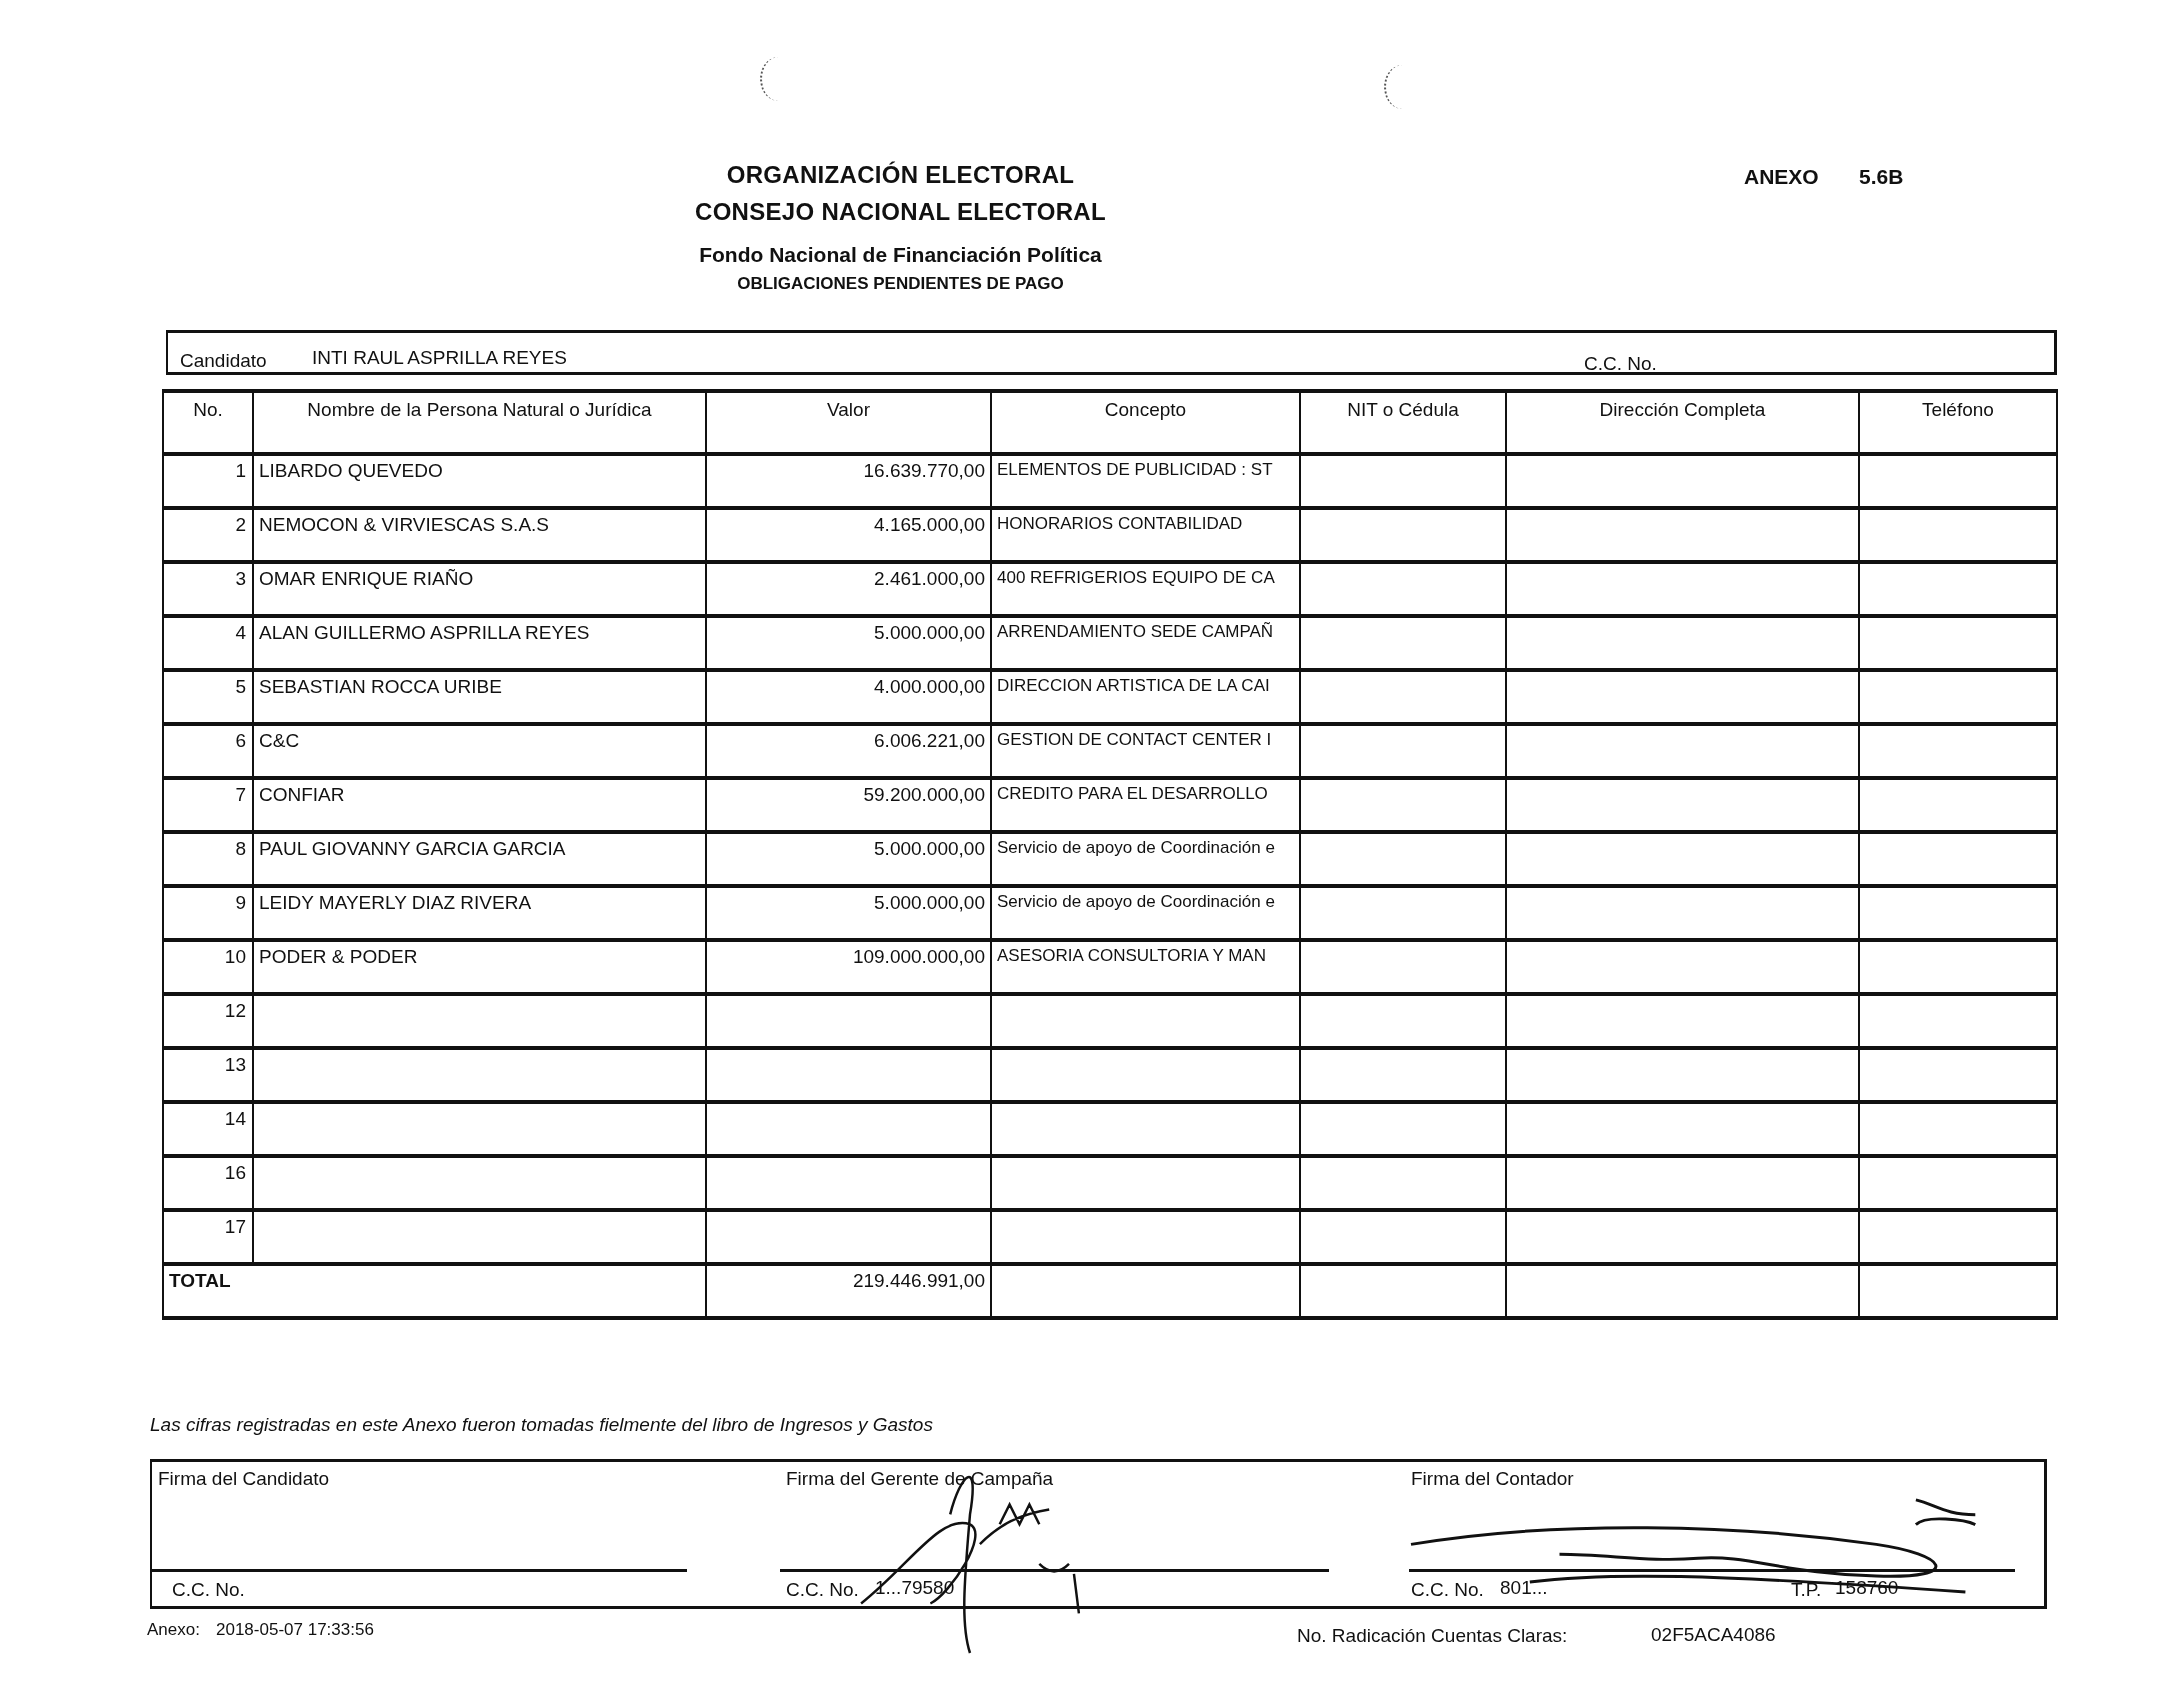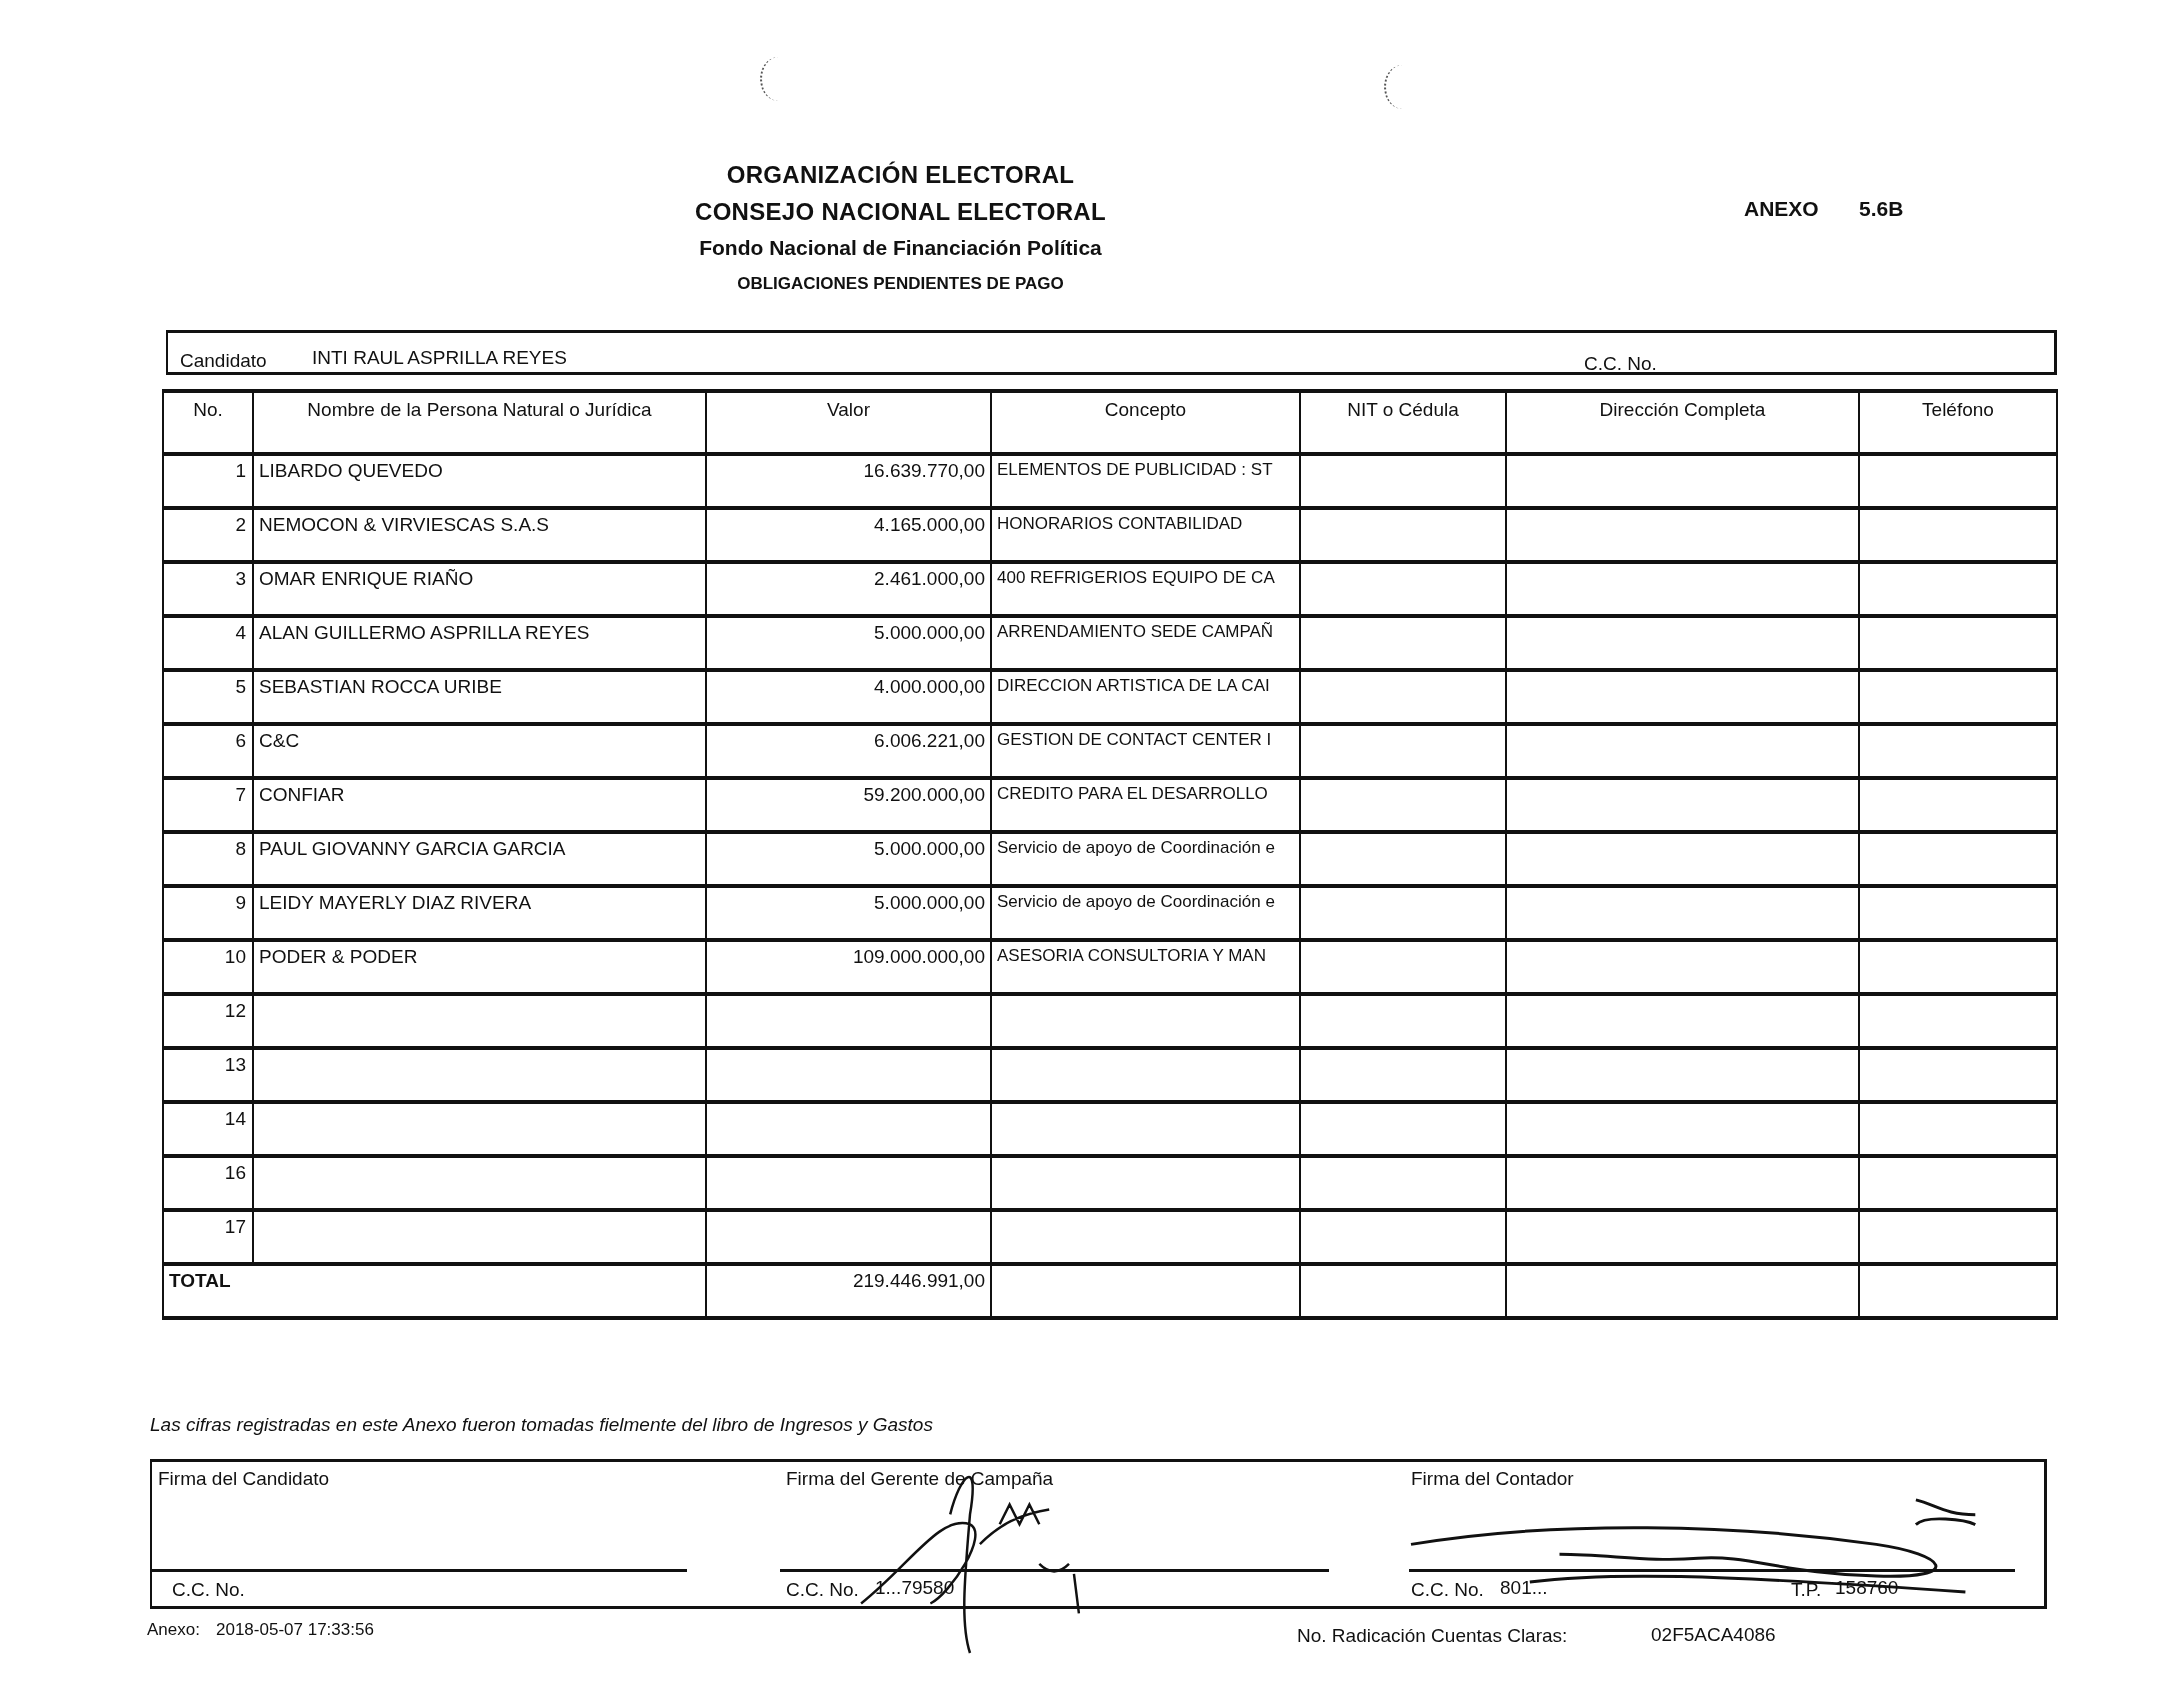--- a/index.html
+++ b/index.html
@@ -3,21 +3,21 @@
 <meta charset="utf-8">
 <style>
   html, body { margin:0; padding:0; background:#ffffff; }
   body { width:2177px; height:1681px; position:relative; overflow:hidden;
          font-family:"Liberation Sans", sans-serif; color:#111; }
   .abs { position:absolute; }
   .punch { position:absolute; width:34px; height:44px; border-left:2px dotted #555; border-radius:50% 0 0 50%; }
   .h1 { font-size:24px; font-weight:bold; text-align:center; width:693px; left:554px; letter-spacing:0.3px; }
   .h2 { font-size:21px; font-weight:bold; text-align:center; width:693px; left:554px; }
   .h3 { font-size:17px; font-weight:bold; text-align:center; width:693px; left:554px; }
-  .anexo { font-size:21px; font-weight:bold;margin-top:32px; }
+  .anexo { font-size:21px; font-weight:bold; }
   .cand-box { position:absolute; left:166px; top:330px; width:1891px; height:45px;
               border:3px solid #111; border-left-width:2px; box-sizing:border-box; }
   .cand-box span { position:absolute; font-size:19px; }
   table.grid { position:absolute; left:162px; top:389px; border-collapse:collapse; table-layout:fixed; width:1895px; }
   table.grid td, table.grid th { border:2px solid #111; border-top:4px solid #111; padding:0 5px; vertical-align:top;
       font-size:19px; font-weight:normal; overflow:hidden; white-space:nowrap; }
   table.grid th { height:53px; padding-top:6px; text-align:center; }
   table.grid td { height:46px; padding-top:4px; }
   table.grid td.no { text-align:right; padding-right:6px; }
   table.grid td.val { text-align:right; }
@@ -34,21 +34,21 @@
   svg.scribble { position:absolute; overflow:visible; }
 </style>
 </head>
 <body>
 
 <div class="punch" style="left:760px; top:57px;"></div>
 <div class="punch" style="left:1384px; top:65px;"></div>
 
 <div class="abs h1" style="top:161px;">ORGANIZACIÓN ELECTORAL</div>
 <div class="abs h1" style="top:198px;">CONSEJO NACIONAL ELECTORAL</div>
-<div class="abs h2" style="top:236px;">Fondo Nacional de Financiación Política</div>
+<div class="abs h2" style="top:243px;">Fondo Nacional de Financiación Política</div>
 <div class="abs h3" style="top:274px;">OBLIGACIONES PENDIENTES DE PAGO</div>
 <div class="abs anexo" style="left:1744px; top:165px;">ANEXO</div>
 <div class="abs anexo" style="left:1859px; top:165px;">5.6B</div>
 
 <div class="cand-box">
   <span style="left:12px; top:17px;">Candidato</span>
   <span style="left:144px; top:14px;">INTI RAUL ASPRILLA REYES</span>
   <span style="left:1416px; top:20px;">C.C. No.</span>
   <span style="left:1525px; top:20px;"></span>
 </div>

